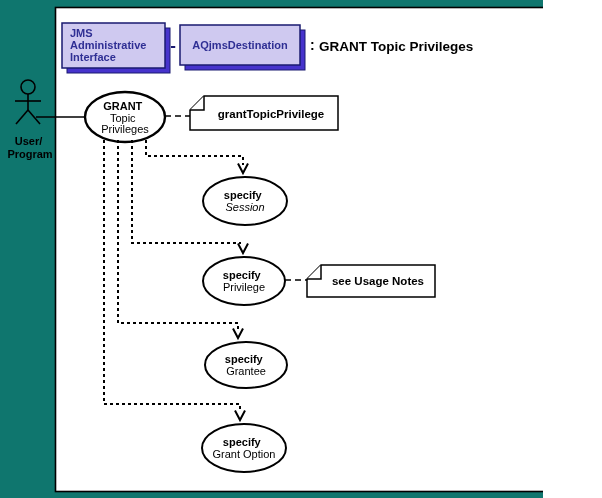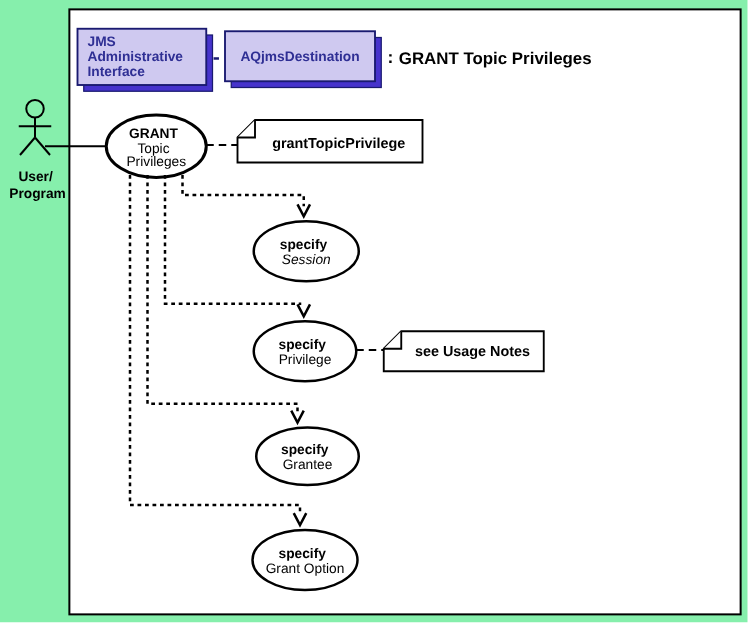--- a/index.html
+++ b/index.html
@@ -2,23 +2,23 @@
 <html><head>
 <meta charset="utf-8">
 <style>
   html, body {
     margin: 0;
     padding: 0;
     background: #ffffff;
   }
   .stage {
     position: relative;
-    width: 598px;
+    width: 543px;
     height: 498px;
-    background: #86efac;
+    background: #0f766e;
     font-family: "Liberation Sans", sans-serif;
     overflow: hidden;
   }
   svg text {
     font-family: "Liberation Sans", sans-serif;
     fill: #000000;
   }
   .mod-text   { font-size: 11px; font-weight: bold; fill: #2f2f94; }
   .sep-text   { font-size: 17px; font-weight: bold; fill: #1a1a70; }
   .title-text { font-size: 13.5px; font-weight: bold; fill: #000000; }

